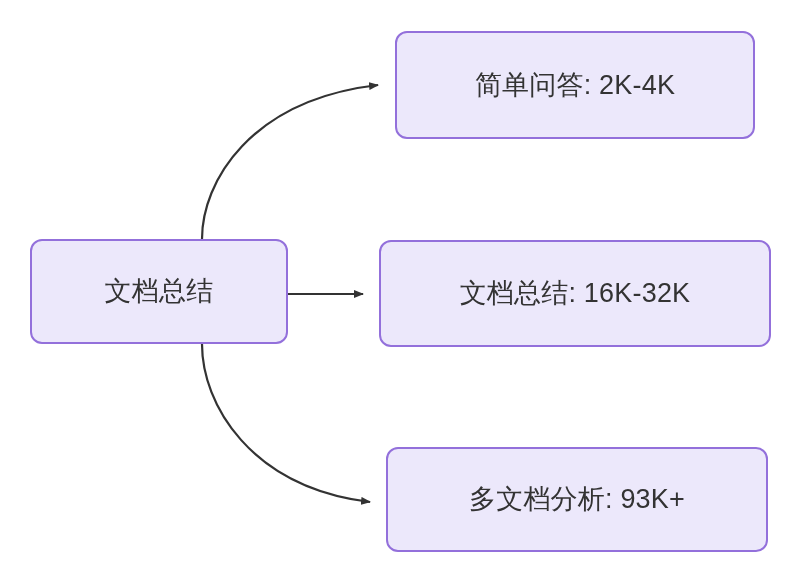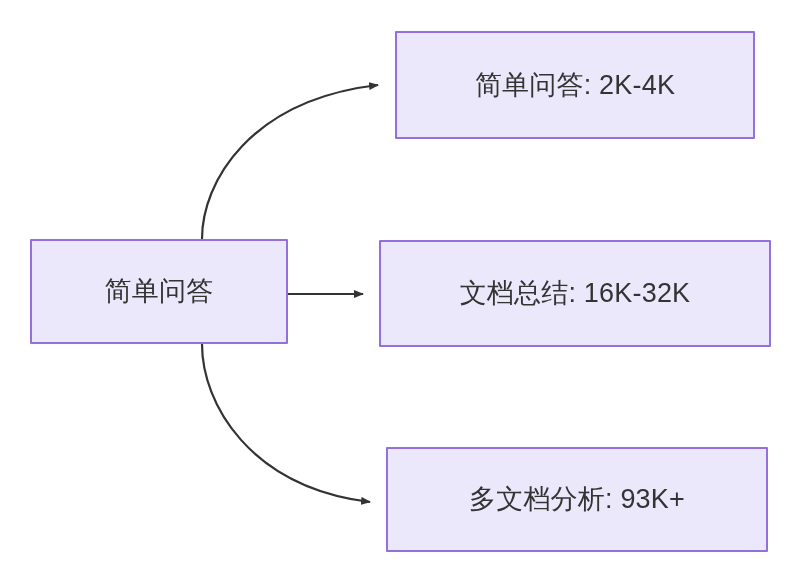--- a/index.html
+++ b/index.html
@@ -25,21 +25,21 @@
     top: 0;
     width: 787px;
     height: 572px;
     pointer-events: none;
   }
   .node {
     position: absolute;
     box-sizing: border-box;
     background: #ECE8FB;
     border: 2px solid #9370DB;
-    border-radius: 1px;
+    border-radius: 12px;
     display: flex;
     align-items: center;
     justify-content: center;
     color: #333333;
     font-size: 27px;
     line-height: 1.2;
     white-space: nowrap;
     letter-spacing: 0.2px;
   }
   #node-source {
@@ -84,21 +84,21 @@
     </defs>
 
     <path d="M202,239 C202,182 250,100 378,85" fill="none" stroke="#333333" stroke-width="2.2" marker-end="url(#arrowhead)"></path>
 
     <path d="M288,294 L363,294" fill="none" stroke="#333333" stroke-width="2.2" marker-end="url(#arrowhead)"></path>
 
     <path d="M202,344 C202,404 250,487 370,502" fill="none" stroke="#333333" stroke-width="2.2" marker-end="url(#arrowhead)"></path>
   </svg>
 
   <div class="node" id="node-source">
-    <span class="node-label">简单问答</span>
+    <span class="node-label">文档总结</span>
   </div>
 
   <div class="node" id="node-simple-qa">
     <span class="node-label">简单问答: 2K-4K</span>
   </div>
 
   <div class="node" id="node-doc-summary">
     <span class="node-label">文档总结: 16K-32K</span>
   </div>
 

